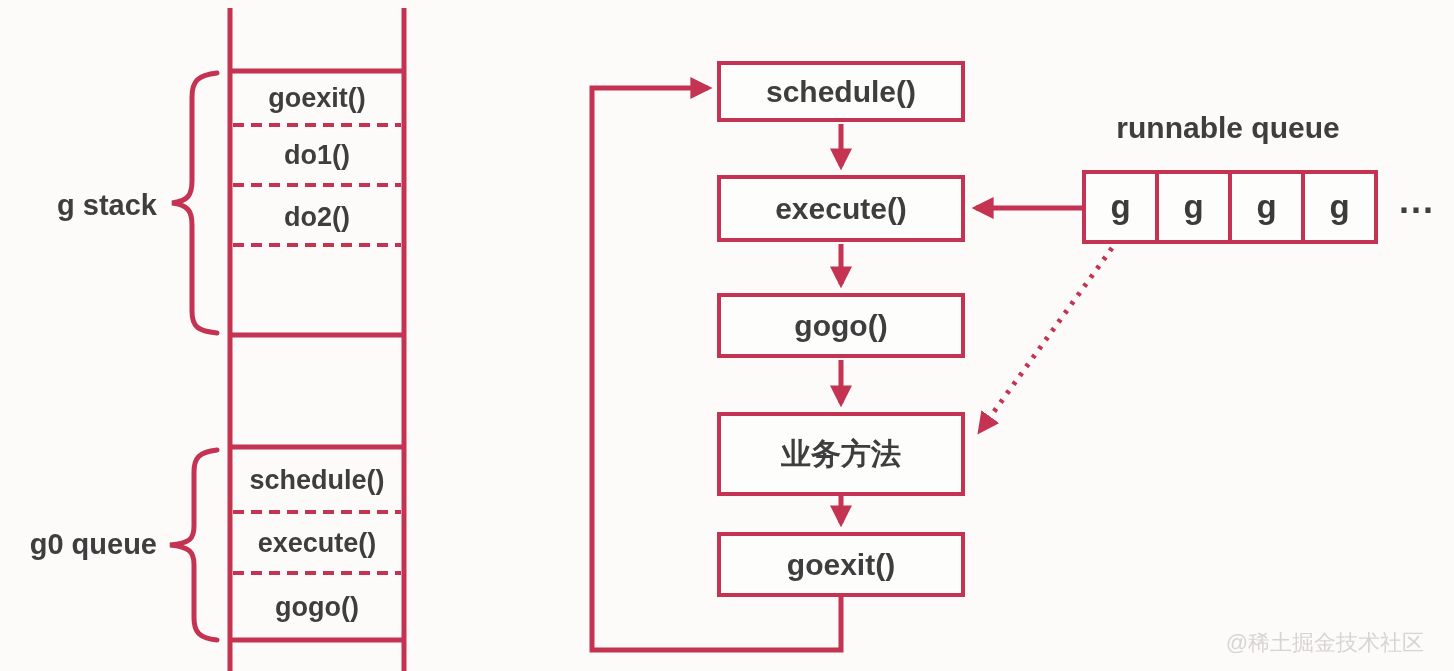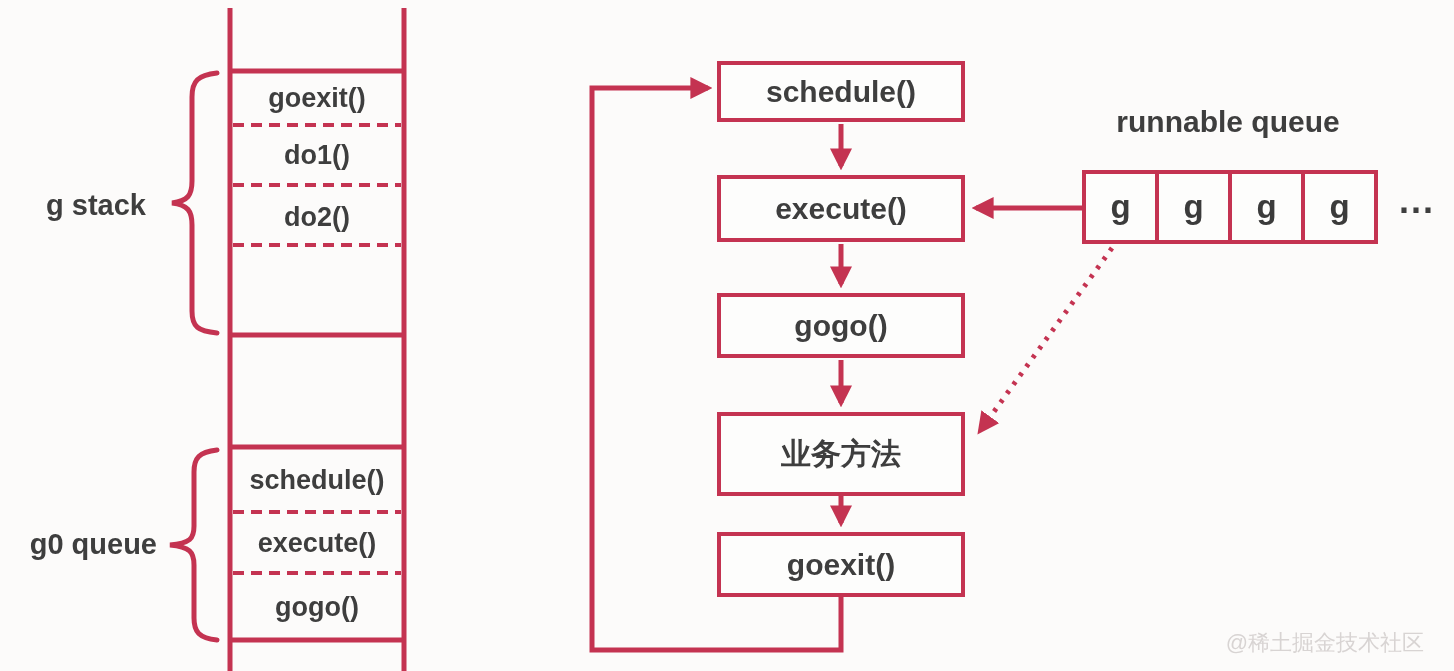--- a/index.html
+++ b/index.html
@@ -52,21 +52,21 @@
     background:#fdfdfc;
     display:flex;
   }
   .qcell{
     flex:1 1 0;
     display:flex;align-items:center;justify-content:center;
     color:#3b3b3b;font-weight:700;font-size:33px;
   }
   .qcell + .qcell{border-left:4px solid #c43351;}
   .queue-title{
-    left:1050px;top:101px;width:356px;height:42px;
+    left:1050px;top:107px;width:356px;height:42px;
     font-size:30px;
   }
   .ellipsis{
     left:1392px;top:176px;width:50px;height:50px;
     font-size:36px;letter-spacing:2px;
   }
   .watermark{
     position:absolute;
     right:30px;top:628px;
     color:#d8d4d3;font-size:22px;font-weight:400;
@@ -112,21 +112,21 @@
       <path d="M841,124 L841,166" marker-end="url(#arrow)"></path>
       <path d="M841,244 L841,284" marker-end="url(#arrow)"></path>
       <path d="M841,360 L841,403" marker-end="url(#arrow)"></path>
       <path d="M841,480 L841,523" marker-end="url(#arrow)"></path>
       <path d="M841,597 L841,650 L592,650 L592,88 L708,88" marker-end="url(#arrow)"></path>
       <path d="M1082,208 L976,208" marker-end="url(#arrow)"></path>
       <path d="M1112,248 L980,431" stroke-dasharray="3.5 7.5" marker-end="url(#arrow)"></path>
     </g>
   </svg>
 
-  <div class="txt side-label" style="left:14px;top:188px;width:132px;height:34px;">g stack</div>
+  <div class="txt side-label" style="left:25px;top:188px;width:132px;height:34px;">g stack</div>
   <div class="txt side-label" style="left:25px;top:527px;width:132px;height:34px;">g0 queue</div>
 
   <div class="txt frame" style="top:71px;height:54px;">goexit()</div>
   <div class="txt frame" style="top:125px;height:60px;">do1()</div>
   <div class="txt frame" style="top:187px;height:60px;">do2()</div>
 
   <div class="txt frame" style="top:448px;height:64px;">schedule()</div>
   <div class="txt frame" style="top:513px;height:60px;">execute()</div>
   <div class="txt frame" style="top:575px;height:65px;">gogo()</div>
 

